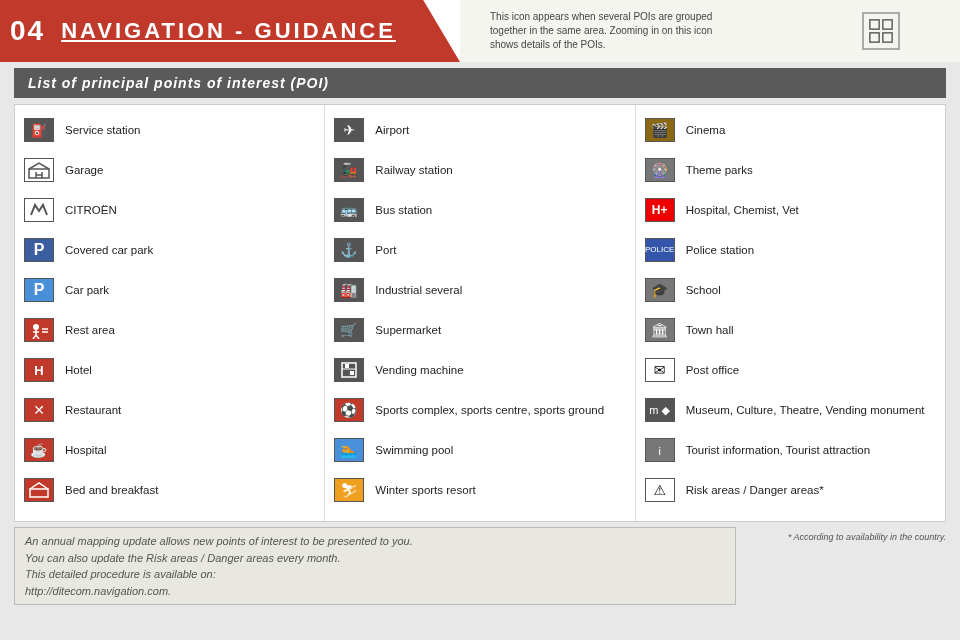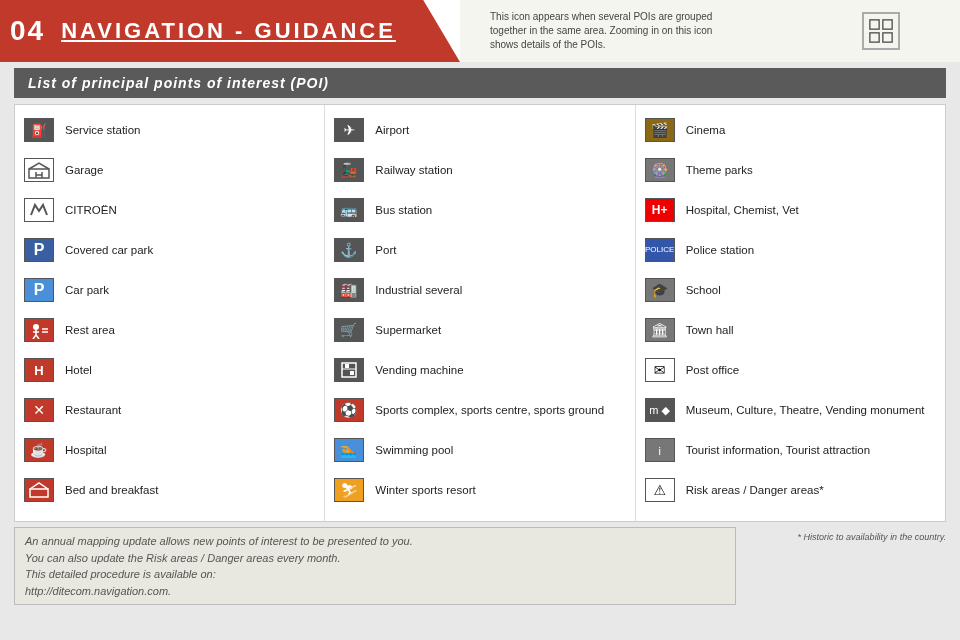--- a/index.html
+++ b/index.html
@@ -477,15 +477,15 @@
     </div>
 
   </div>
 </div>
 
 <div class="footer">
   <div class="footer-note">
     <span>An annual mapping update allows new points of interest to be presented to you.<br>You can also update the Risk areas / Danger areas every month.<br>This detailed procedure is available on:<br>http://ditecom.navigation.com.</span>
   </div>
   <div class="footer-asterisk">
-    <span>* Historic to availability in the country.</span>
+    <span>* According to availability in the country.</span>
   </div>
 </div>
 
 </body></html>

